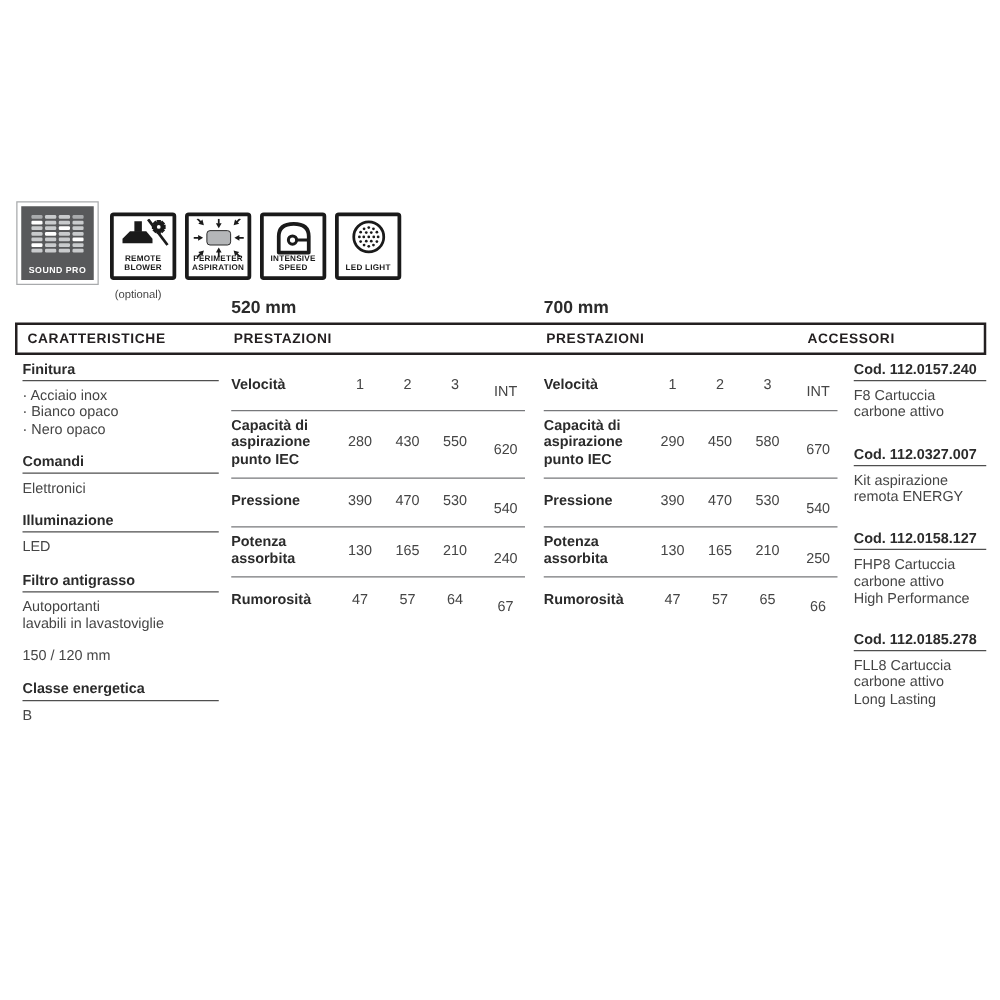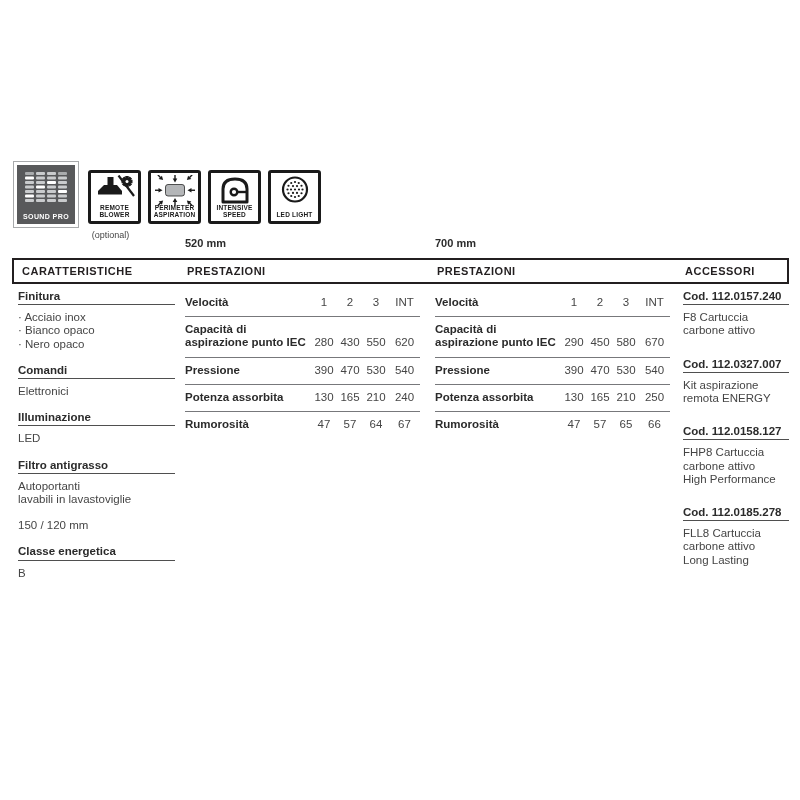--- a/index.html
+++ b/index.html
@@ -31,55 +31,56 @@
     position:absolute;left:0;right:0;bottom:3px;text-align:center;
     font-size:6.5px;line-height:7px;font-weight:bold;color:#1a1a1a;
     letter-spacing:.2px;white-space:pre-line;
   }
   .b1{left:88px}.b2{left:148px}.b3{left:208px}.b4{left:268px}
   .optional-note{
     position:absolute;left:84px;top:230px;width:53px;text-align:center;
     font-size:9px;color:#454545;
   }
   .size-label{
-    position:absolute;top:237px;font-size:11px;font-weight:bold;color:#2b2b2b;
+    position:absolute;top:237px;font-size:14px;font-weight:bold;color:#2b2b2b;
   }
   .size-520{left:185px}.size-700{left:435px}
   
   .header-strip{
     position:absolute;left:12px;top:258px;width:777px;height:26px;
     box-sizing:border-box;border:2px solid #231f20;background:#fff;padding-left:44px;
   }
   .header-strip span{
     position:absolute;top:0;line-height:22px;font-size:11px;font-weight:bold;
     color:#231f20;letter-spacing:.5px;
   }
-  .h-car{left:8px}.h-pre1{left:173px}.h-pre2{left:423px}.h-acc{left:671px}
+  .h-car{left:8px}.h-pre1{left:173px}.h-pre2{left:423px}.h-acc{left:632px}
   
   .col{position:absolute;top:290px;font-size:11.5px;line-height:13.2px;}
   .col-car{left:18px;width:157px;}
   .col-t1{left:185px;width:235px;}
   .col-t2{left:435px;width:235px;}
   .col-acc{left:683px;width:106px;}
   .group{margin-bottom:13px;}
   .col-acc .group{margin-bottom:20px;}
   .group-title{
     font-weight:bold;color:#2b2b2b;padding-bottom:1px;margin-bottom:6px;
     border-bottom:1px solid #4f4f4f;
   }
   .group-line{color:#454545;}
   
   .trow{
-    display:flex;align-items:flex-end;padding:6px 0 7px 0;
+    display:flex;align-items:center;padding:6px 0 7px 0;
     border-bottom:1px solid #77787b;
+    gap:12px;
   }
   .trow.last{border-bottom:none;}
   .tlabel{flex:1;font-weight:bold;color:#2b2b2b;white-space:pre-line;}
   .tval{width:26px;text-align:center;color:#454545;}
-  .tval.wide{width:31px;}
+  .tval.wide{width:31px;margin-top:12px;}
 </style>
 </head>
 <body>
 
 <div class="page">
 
   <div class="soundpro">
     <div class="soundpro-inner">
       <svg width="42" height="31" viewBox="0 0 42 31">
         <g>

